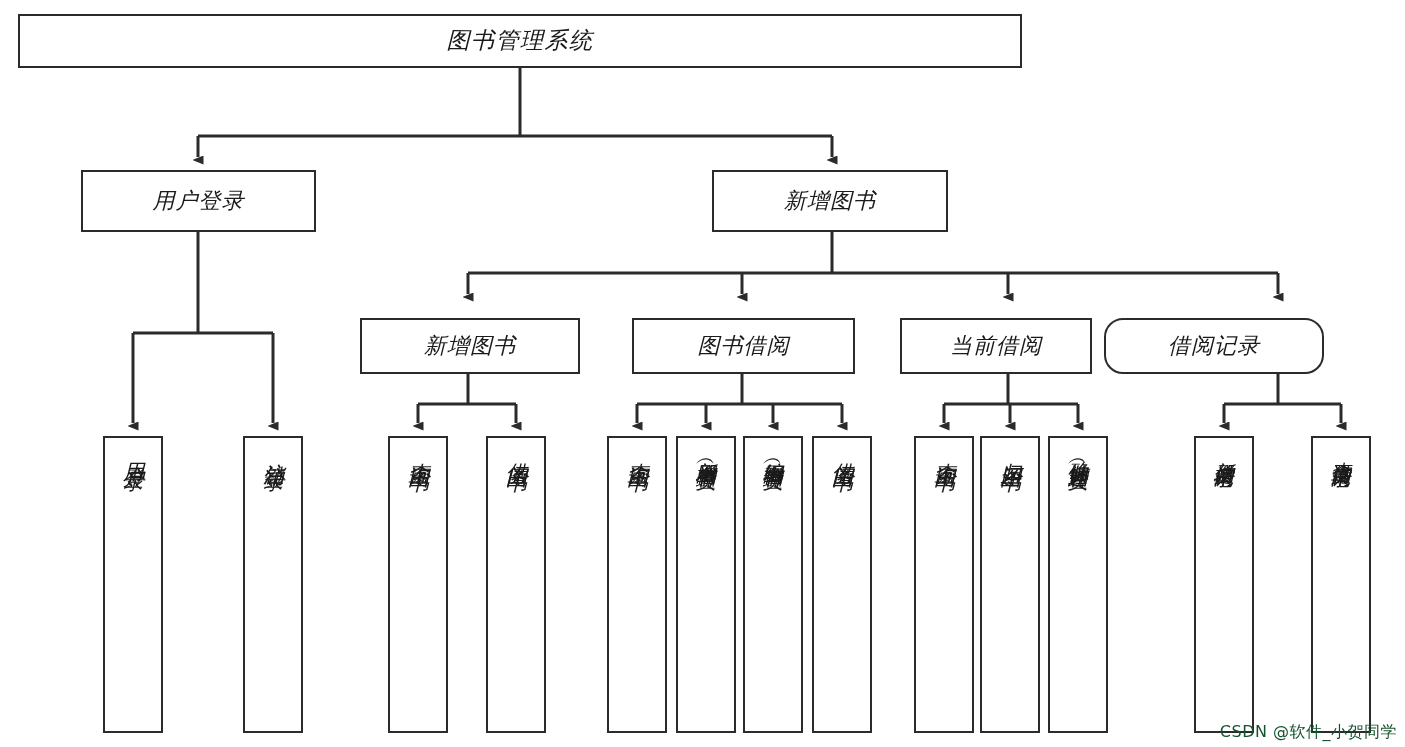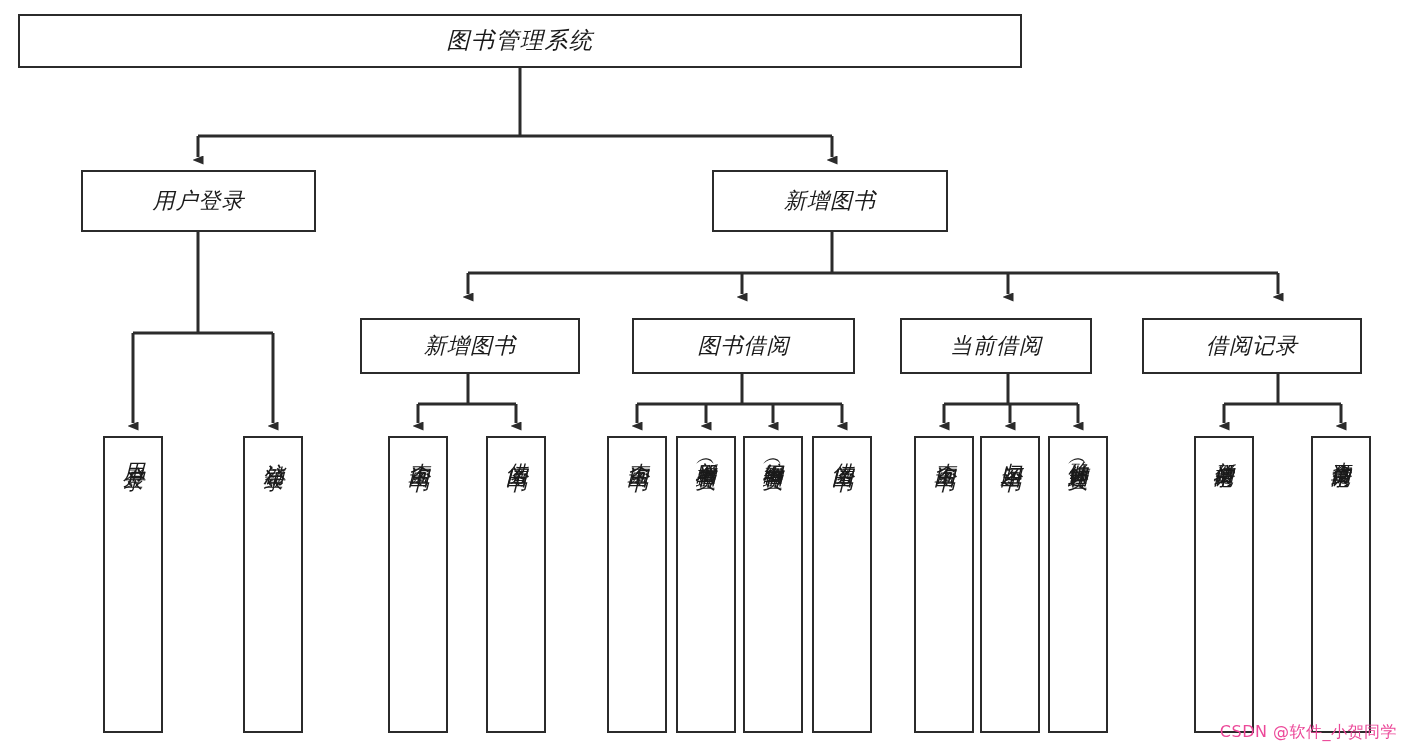--- a/index.html
+++ b/index.html
@@ -66,21 +66,21 @@
   }
   .node.v.tall .lbl {
     font-size: 20px;
     letter-spacing: 1.5px;
   }
   .watermark {
     position: absolute;
     right: 8px;
     bottom: 4px;
     font-size: 16px;
-    color: #ec4899;
+    color: #14532d;
     letter-spacing: 0.5px;
     white-space: nowrap;
   }
 </style>
 </head>
 <body>
 
 <div id="canvas">
 
   <svg class="wires" viewBox="0 0 1405 747" xmlns="http://www.w3.org/2000/svg">
@@ -146,21 +146,21 @@
 
   <div class="node h" style="left:360px; top:318px; width:220px; height:56px;">
     <span class="lbl">新增图书</span>
   </div>
   <div class="node h" style="left:632px; top:318px; width:223px; height:56px;">
     <span class="lbl">图书借阅</span>
   </div>
   <div class="node h" style="left:900px; top:318px; width:192px; height:56px;">
     <span class="lbl">当前借阅</span>
   </div>
-  <div class="node h" style="left:1142px; top:318px; width:220px; height:56px;">
+  <div class="node h" style="left:1104px; top:318px; width:220px; height:56px;border-radius:19px;">
     <span class="lbl">借阅记录</span>
   </div>
 
   <div class="node v" style="left:103px; top:436px; width:60px; height:297px;">
     <span class="lbl">用户登录</span>
   </div>
   <div class="node v" style="left:243px; top:436px; width:60px; height:297px;">
     <span class="lbl">注销登录</span>
   </div>
 

